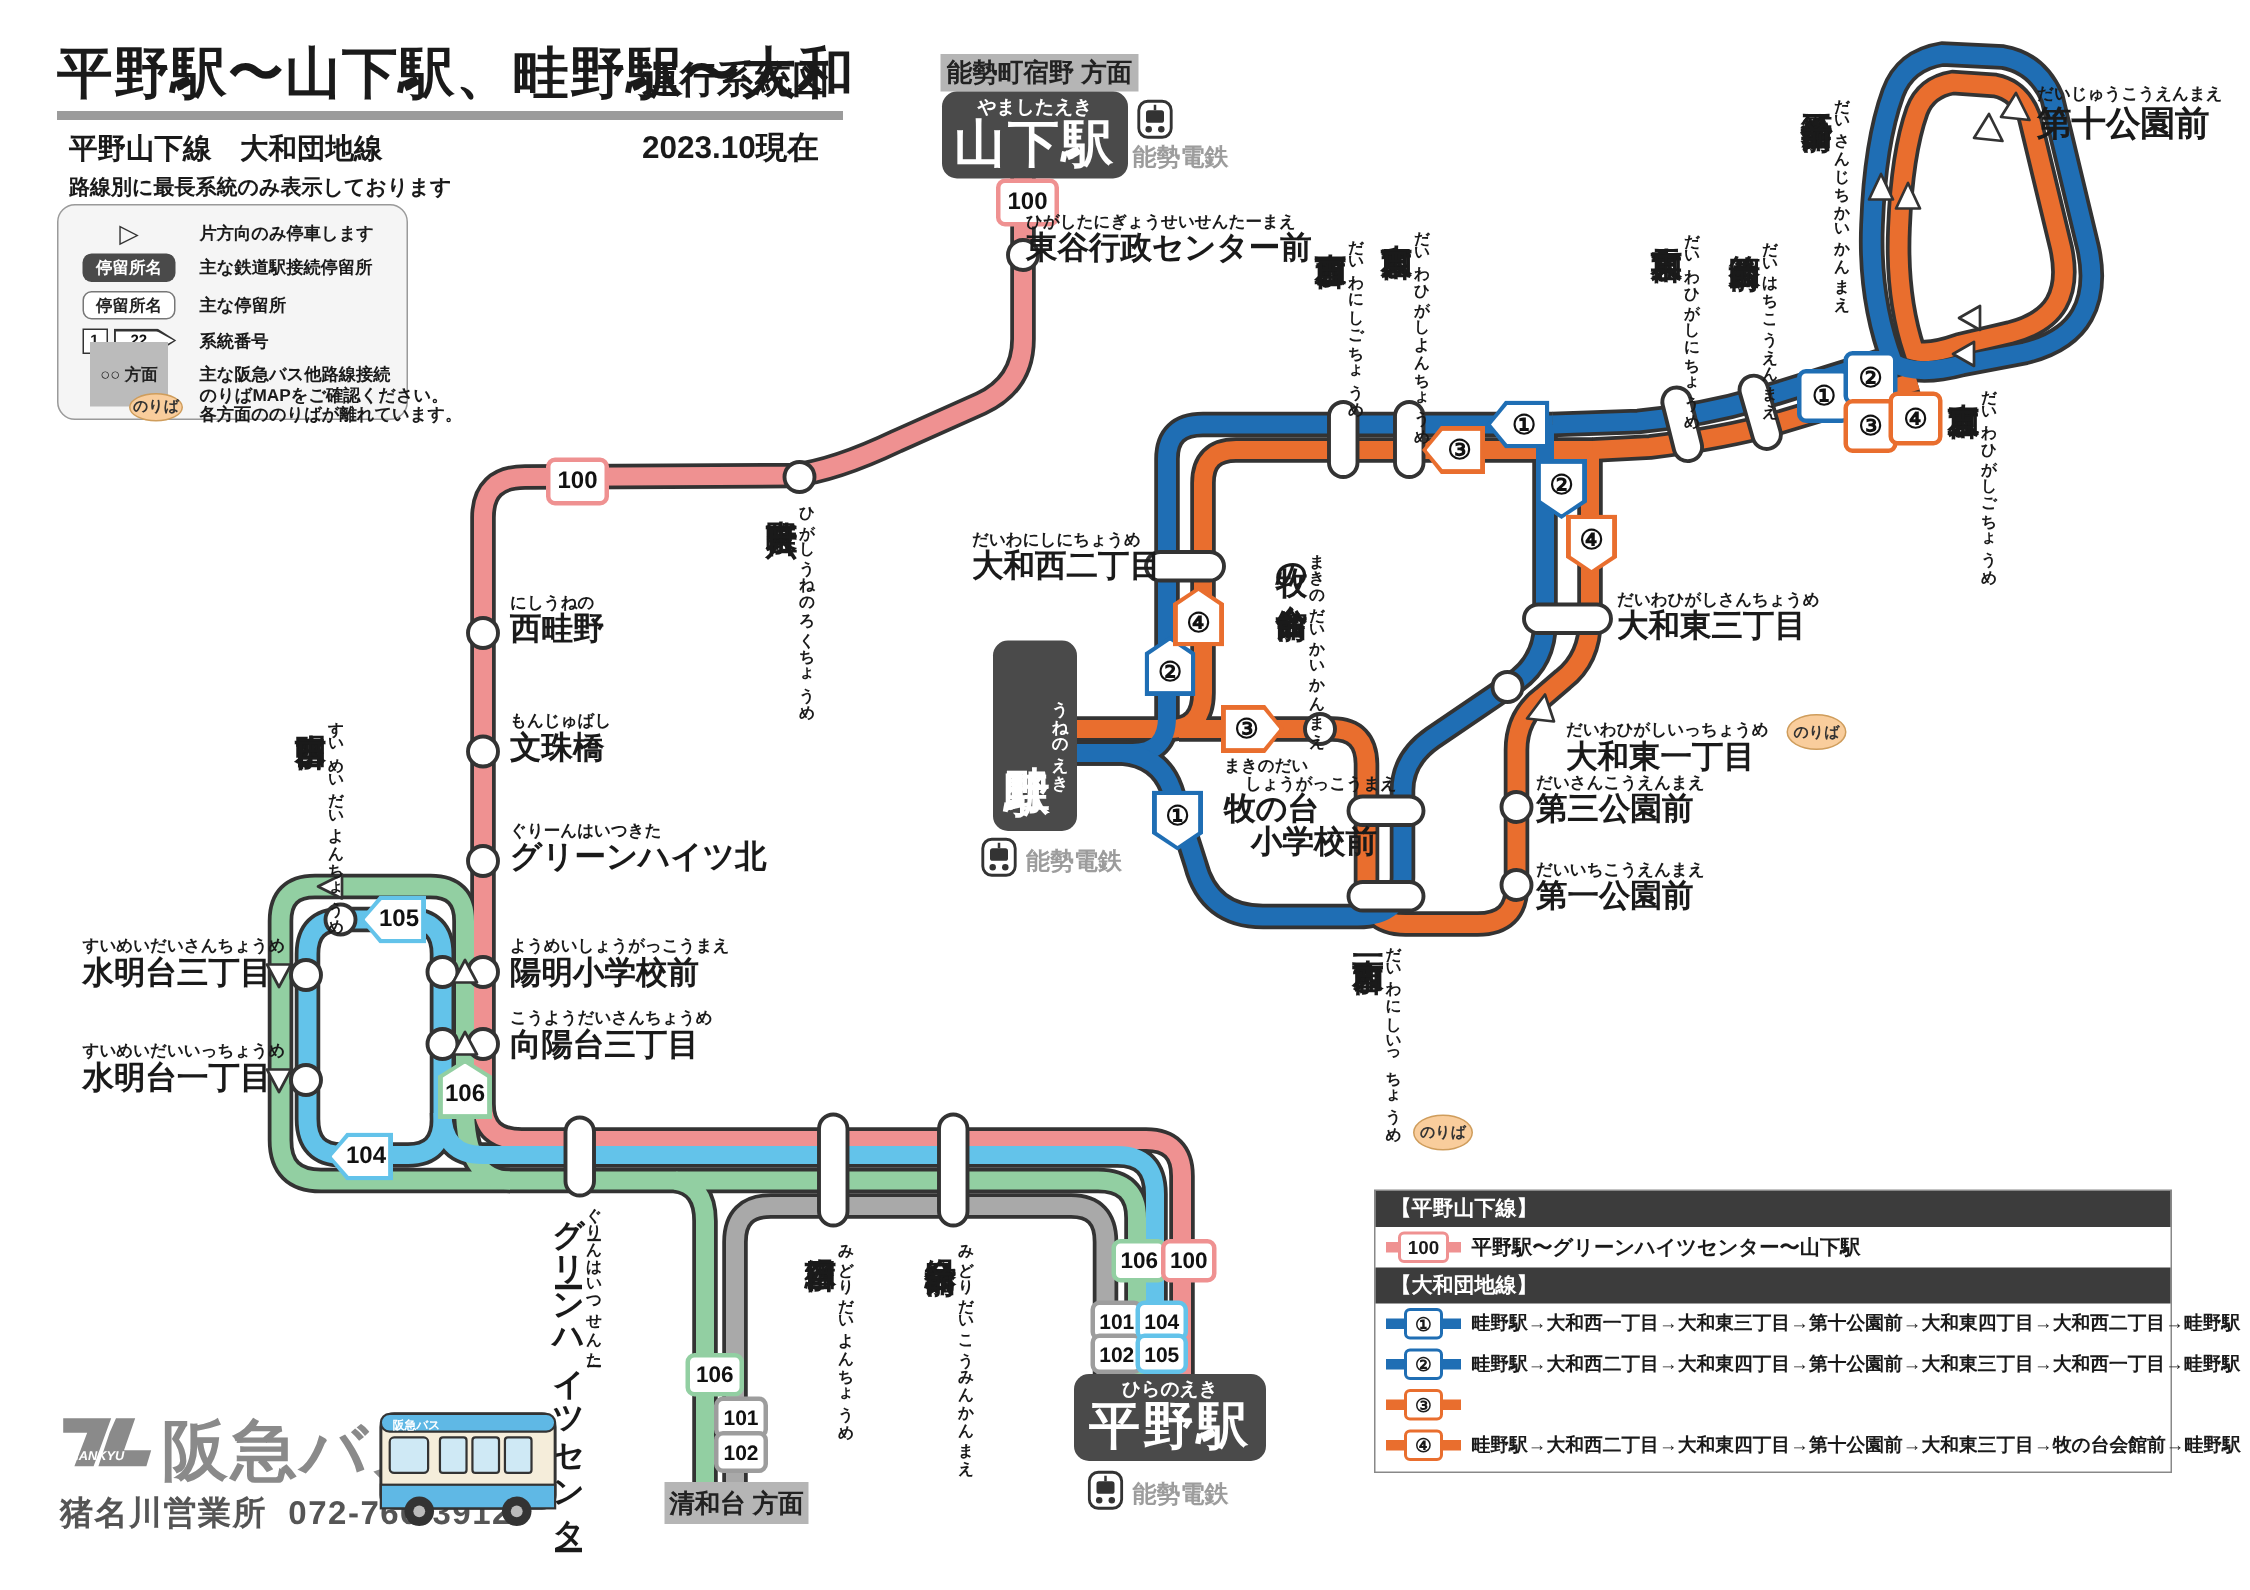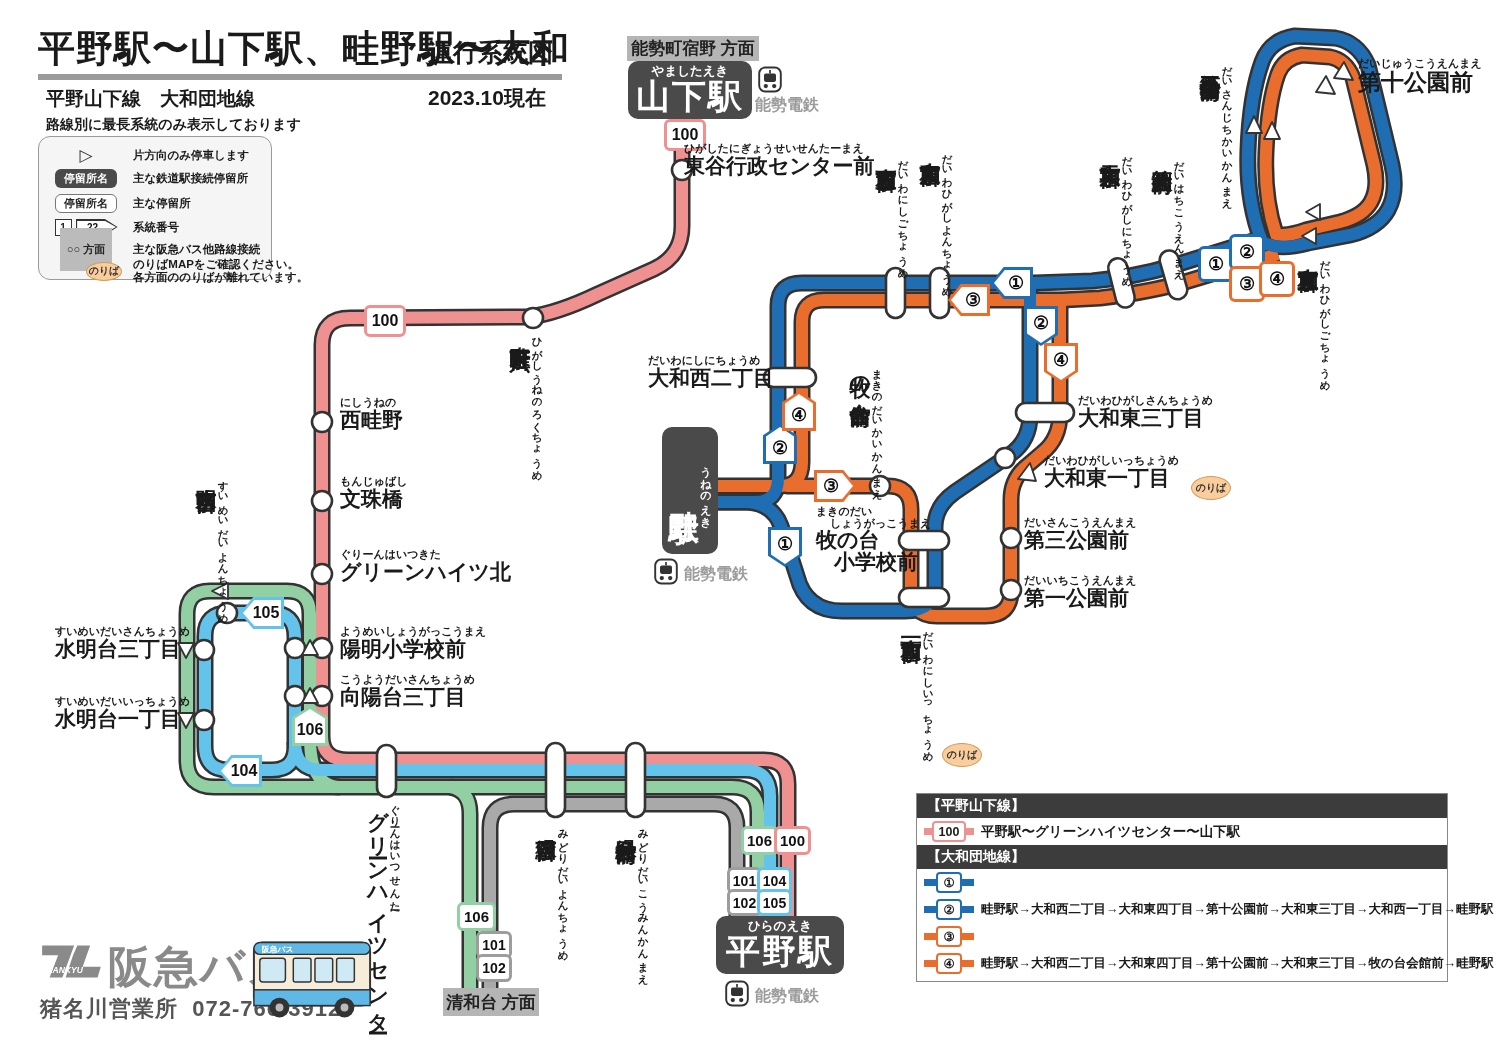--- a/index.html
+++ b/index.html
@@ -404,21 +404,21 @@
   <div class="hstop" style="left:816px;top:506px">
     <span class="furi">まきのだい</span>
     <span class="furi" style="padding-left:14px">しょうがっこうまえ</span>
     <span class="main">牧の台</span>
     <span class="main" style="padding-left:18px">小学校前</span>
   </div>
   <div class="hstop" style="left:1078px;top:395px">
     <span class="furi">だいわひがしさんちょうめ</span>
       <span class="main">大和東三丁目</span>
   </div>
-  <div class="hstop" style="left:1044px;top:455px">
+  <div class="hstop" style="left:1044px;top:482px">
     <span class="furi">だいわひがしいっちょうめ</span>
       <span class="main">大和東一丁目</span>
   </div>
   <div class="hstop" style="left:1024px;top:517px">
     <span class="furi">だいさんこうえんまえ</span>
       <span class="main">第三公園前</span>
   </div>
   <div class="hstop" style="left:1024px;top:575px">
     <span class="furi">だいいちこうえんまえ</span>
       <span class="main">第一公園前</span>
@@ -489,20 +489,21 @@
         <span class="rt-badge" style="border:2.5px solid #ef9191;width:30px;height:17px">100</span>
       </span>
       <span class="rt-txt">平野駅〜グリーンハイツセンター〜山下駅</span>
     </div>
     <div class="rt-head">【大和団地線】</div>
     <div class="rt-row">
       <span class="rt-ico">
         <span class="rt-bar" style="background:#1f6eb4"></span>
         <span class="rt-badge" style="border:2.5px solid #1f6eb4;width:22px;height:17px">①</span>
       </span>
+      <span class="rt-txt" style="font-size:12.5px">畦野駅→大和西一丁目→大和東三丁目→第十公園前→大和東四丁目→大和西二丁目→畦野駅</span>
     </div>
     <div class="rt-row">
       <span class="rt-ico">
         <span class="rt-bar" style="background:#1f6eb4"></span>
         <span class="rt-badge" style="border:2.5px solid #1f6eb4;width:22px;height:17px">②</span>
       </span>
       <span class="rt-txt" style="font-size:12.5px">畦野駅→大和西二丁目→大和東四丁目→第十公園前→大和東三丁目→大和西一丁目→畦野駅</span>
     </div>
     <div class="rt-row">
       <span class="rt-ico">

